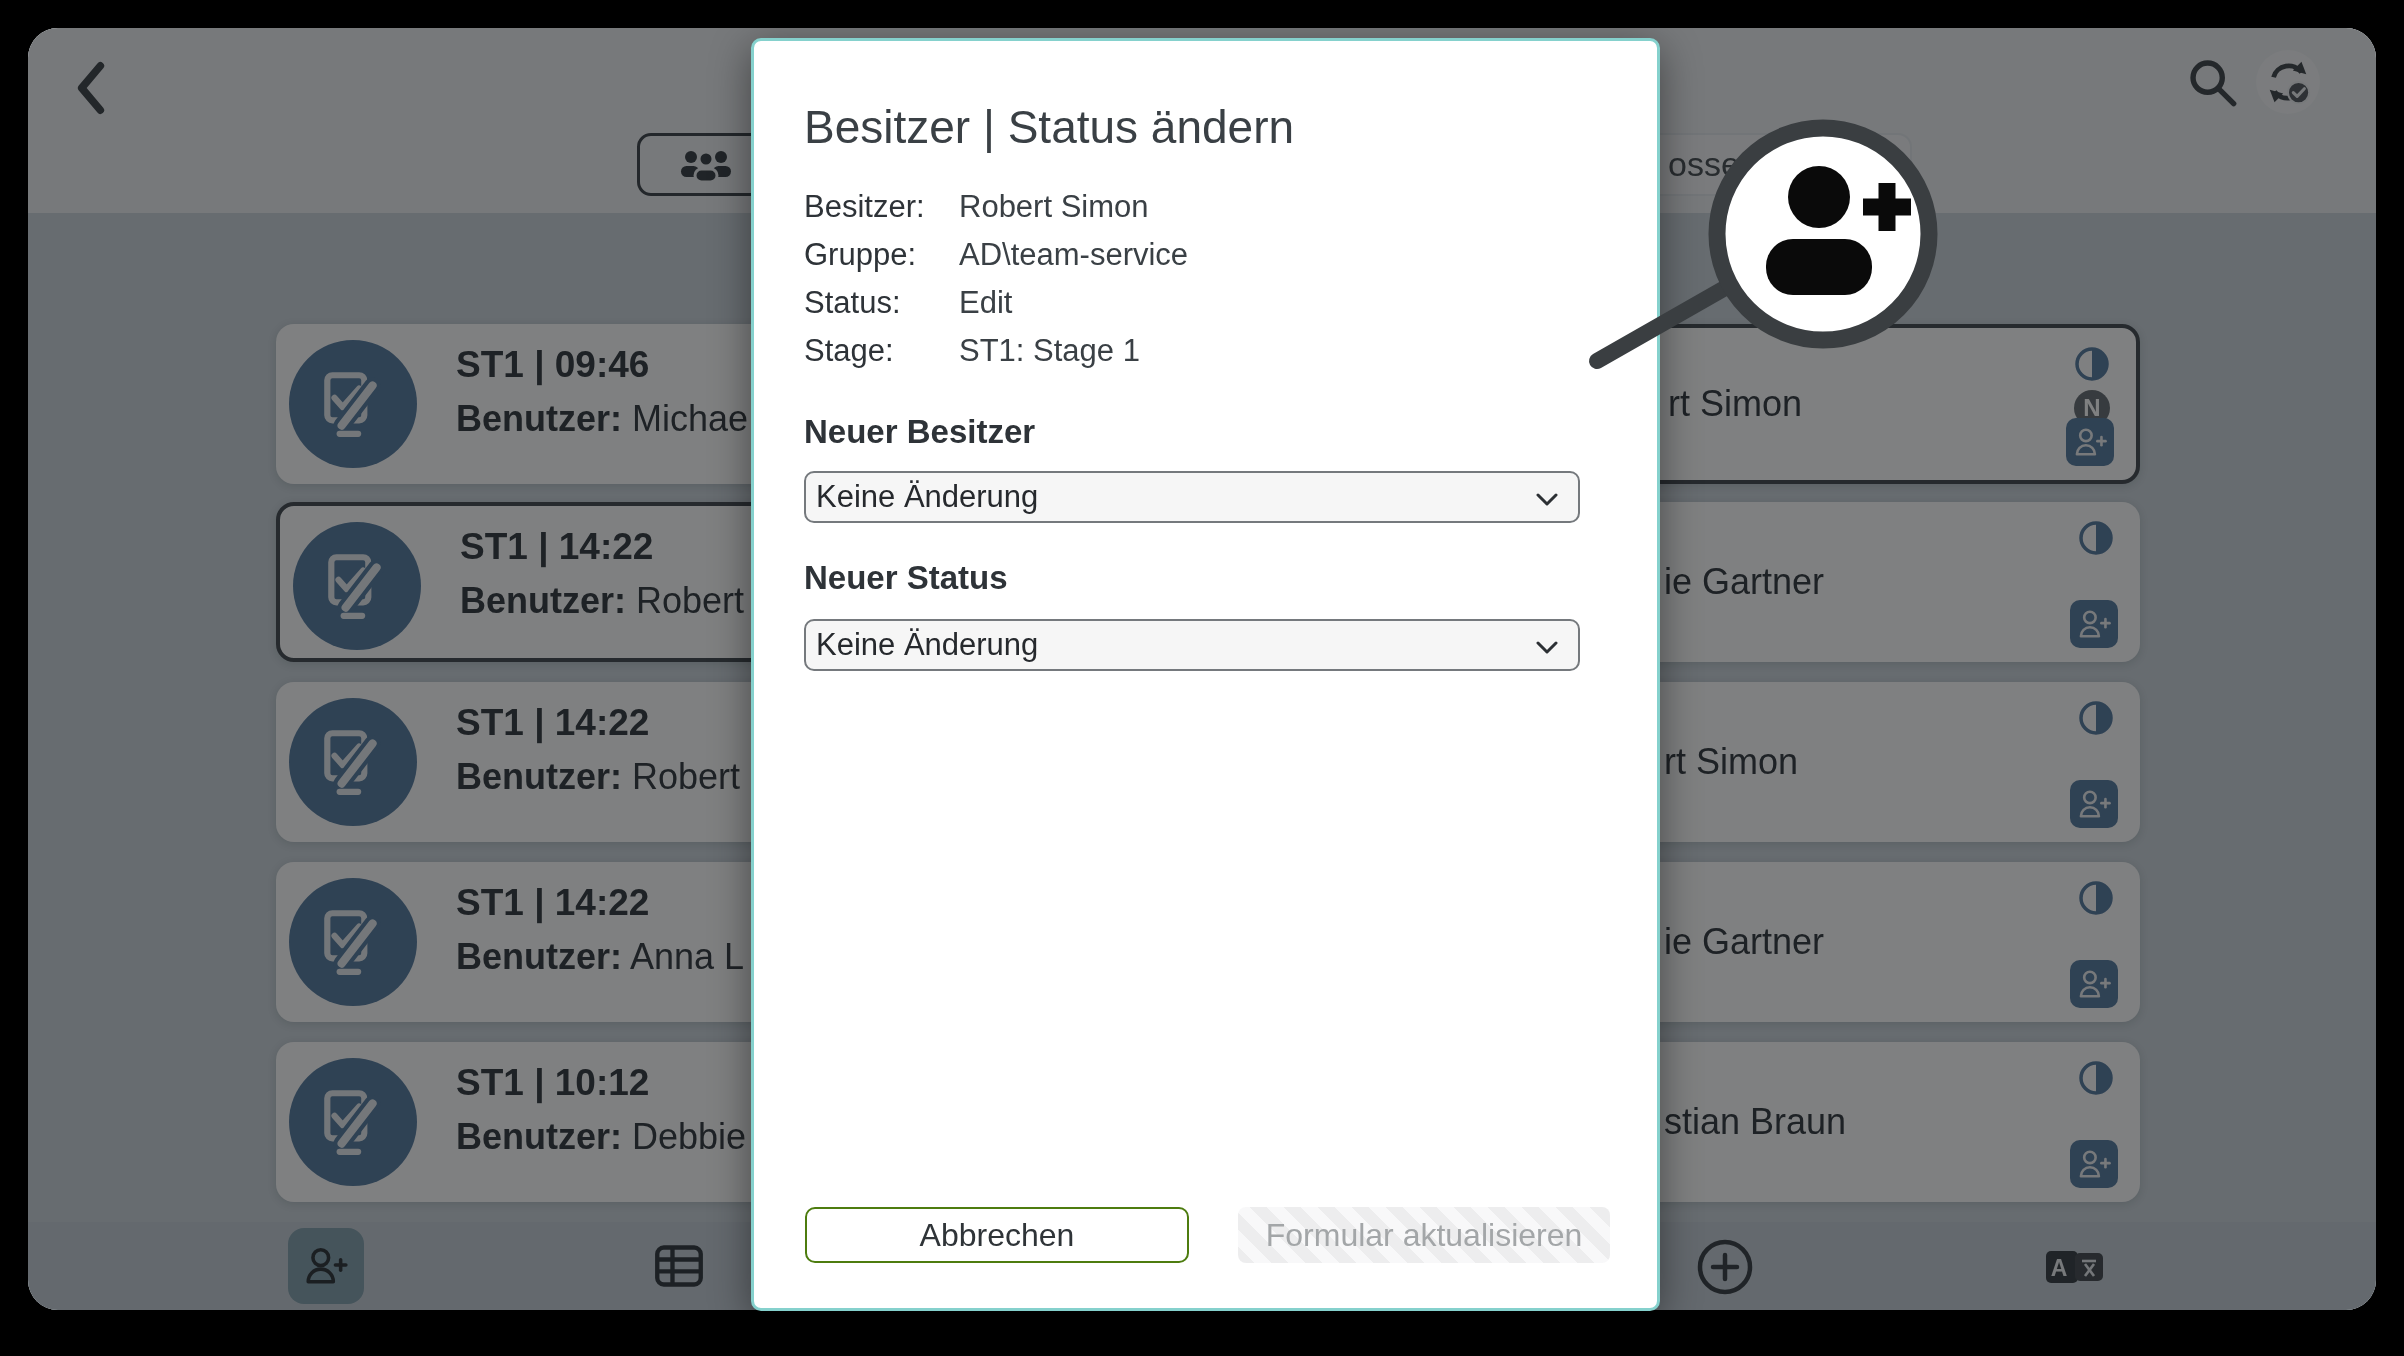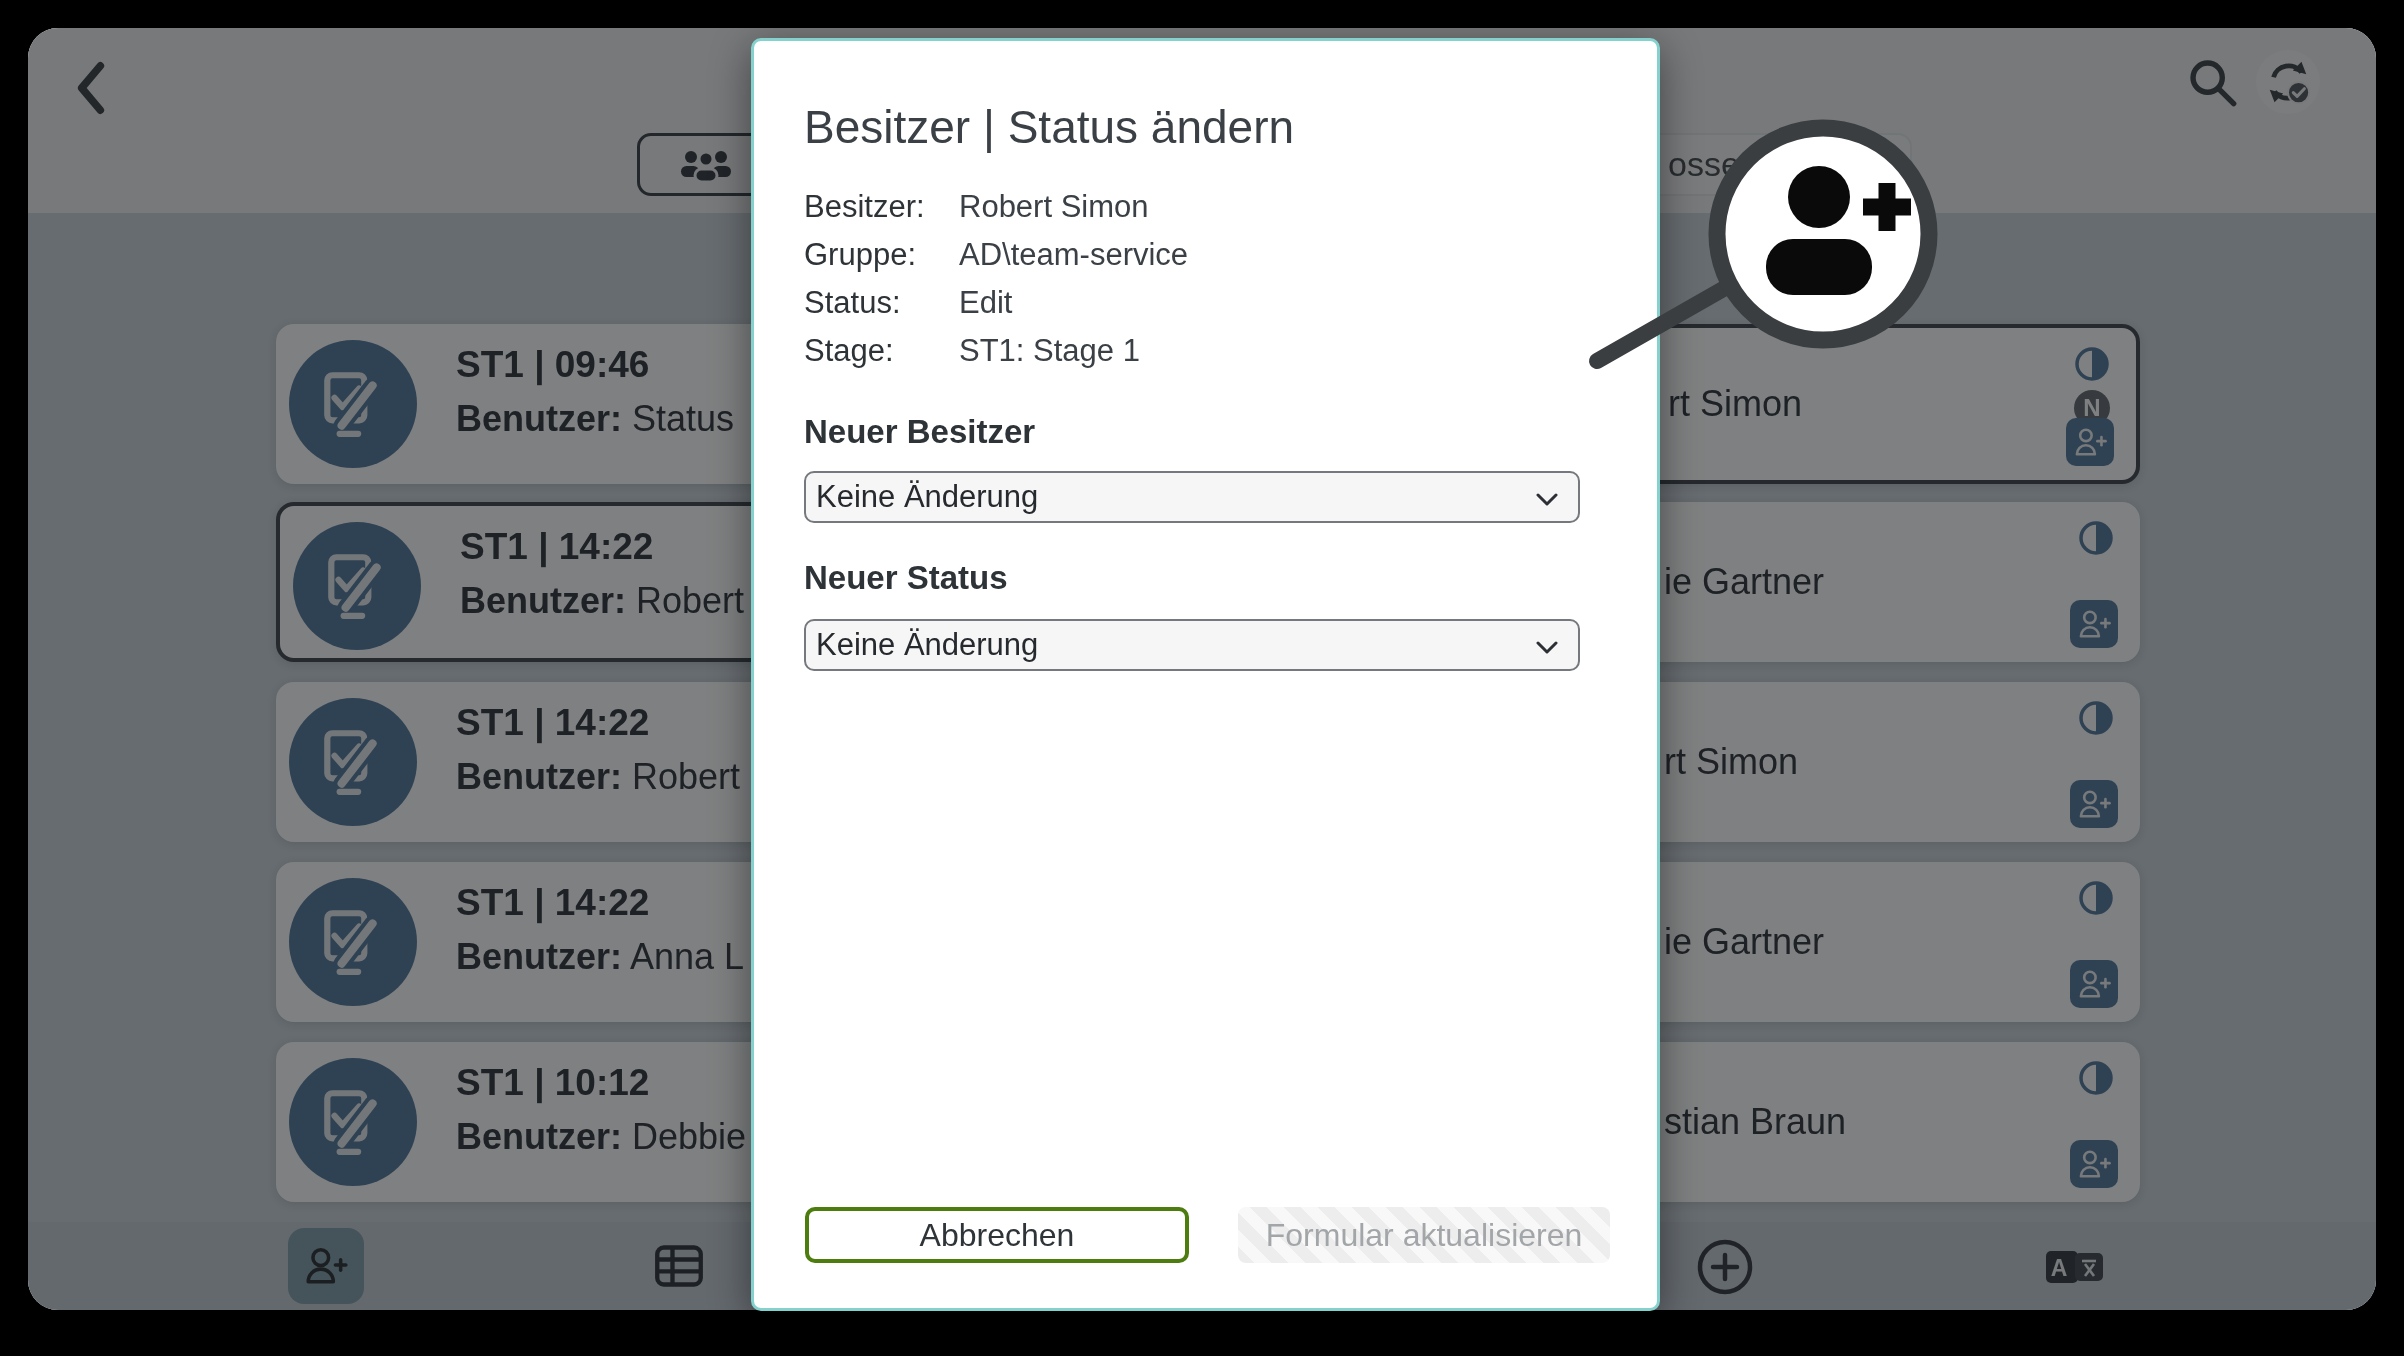--- a/index.html
+++ b/index.html
@@ -47,21 +47,21 @@
   .modal h1{position:absolute;left:50px;top:60px;margin:0;font-size:46px;line-height:52px;font-weight:400;color:#3a4045;}
   .fields{position:absolute;left:50px;top:142px;}
   .frow{height:48px;display:flex;align-items:center;font-size:31px;}
   .flabel{display:inline-block;width:155px;font-weight:400;color:#2e3338;}
   .fvalue{color:#3a4045;}
   .sec-label{position:absolute;left:50px;font-size:33px;font-weight:700;color:#2e3338;}
   .sec-besitzer{top:372px;} .sec-status{top:518px;text-align:center;}
   .select{position:absolute;left:50px;width:776px;height:52px;border:2px solid #75797d;border-radius:10px;background:#f6f6f6;box-sizing:border-box;display:flex;align-items:center;padding-left:10px;font-size:31px;color:#26292d;cursor:pointer;}
   .select-besitzer{top:430px;} .select-status{top:578px;}
   .select .chev{position:absolute;right:20px;top:20px;}
-  .btn-cancel{position:absolute;left:51px;top:1166px;width:384px;height:56px;background:#fff;border:4px solid #4d7c0f;border-radius:10px;font-size:32px;color:#2f3438;font-family:"Liberation Sans",sans-serif;cursor:pointer;}
+  .btn-cancel{position:absolute;left:51px;top:1166px;width:384px;height:56px;background:#fff;border:2px solid #4d7c0f;border-radius:10px;font-size:32px;color:#2f3438;font-family:"Liberation Sans",sans-serif;cursor:pointer;}
   .btn-submit{position:absolute;left:484px;top:1166px;width:372px;height:56px;border:none;border-radius:8px;font-size:32px;color:#a3a6a8;font-family:"Liberation Sans",sans-serif;background:repeating-linear-gradient(45deg,#ededee 0 12px,#f8f8f9 12px 24px);}
 
   .magnifier{position:absolute;left:1540px;top:56px;z-index:20;pointer-events:none;}
 </style>
 </head>
 <body>
 
 <div class="stage">
   <div class="window">
 
@@ -110,21 +110,21 @@
       <div class="avatar">
         <svg width="74" height="74" viewBox="0 0 72 72">
           <rect x="11" y="8" width="36" height="44" rx="5" fill="none" stroke="#e9edf0" stroke-width="6"></rect>
           <polyline points="18,30 26,39 42,21" fill="none" stroke="#e9edf0" stroke-width="6" stroke-linecap="round" stroke-linejoin="round"></polyline>
           <line x1="25" y1="57" x2="55" y2="18" stroke="#587da1" stroke-width="16" stroke-linecap="round"></line>
           <line x1="25" y1="57" x2="55" y2="18" stroke="#e9edf0" stroke-width="8" stroke-linecap="round"></line>
           <line x1="23" y1="65" x2="41" y2="65" stroke="#e9edf0" stroke-width="6" stroke-linecap="round"></line>
         </svg>
       </div>
       <div class="card-title">ST1 | 09:46</div>
-      <div class="card-sub"><b>Benutzer:</b> <span>Status</span></div>
+      <div class="card-sub"><b>Benutzer:</b> <span>Michae</span></div>
     </div>
 
     <div class="card card-left r1 sel">
       <div class="avatar">
         <svg width="74" height="74" viewBox="0 0 72 72">
           <rect x="11" y="8" width="36" height="44" rx="5" fill="none" stroke="#e9edf0" stroke-width="6"></rect>
           <polyline points="18,30 26,39 42,21" fill="none" stroke="#e9edf0" stroke-width="6" stroke-linecap="round" stroke-linejoin="round"></polyline>
           <line x1="25" y1="57" x2="55" y2="18" stroke="#587da1" stroke-width="16" stroke-linecap="round"></line>
           <line x1="25" y1="57" x2="55" y2="18" stroke="#e9edf0" stroke-width="8" stroke-linecap="round"></line>
           <line x1="23" y1="65" x2="41" y2="65" stroke="#e9edf0" stroke-width="6" stroke-linecap="round"></line>

